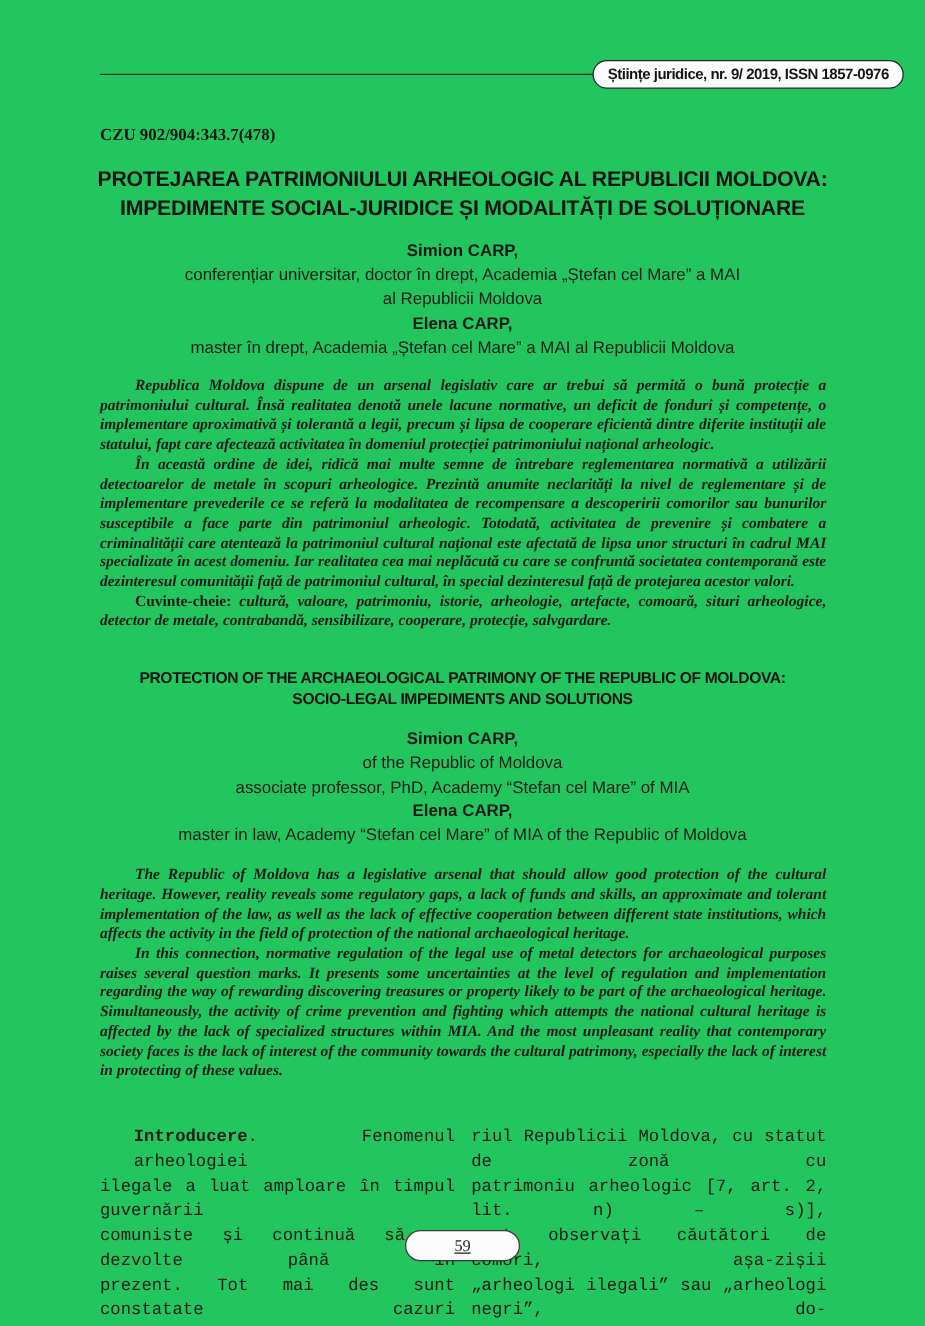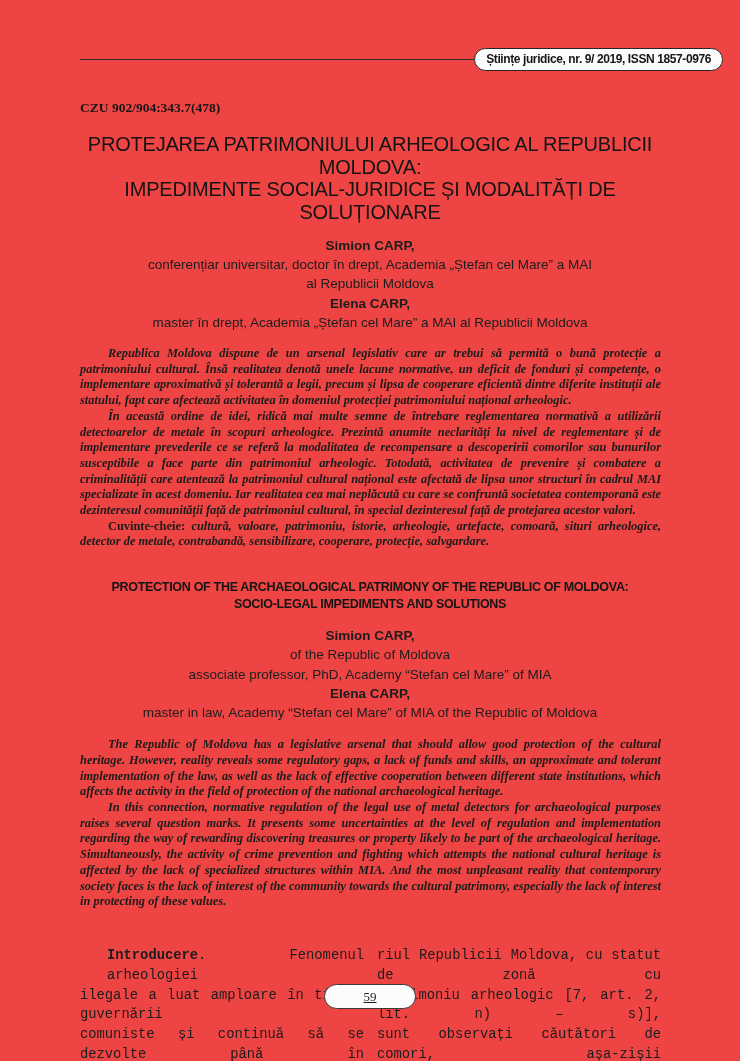--- a/index.html
+++ b/index.html
@@ -6,21 +6,21 @@
     margin: 0;
     padding: 0;
     background: #e8e8e8;
     font-family: "Liberation Serif", serif;
   }
   .page {
     position: relative;
     width: 740px;
     height: 1061px;
     margin: 0 auto;
-    background: #ef4444;
+    background: #22c55e;
     color: #1f1f1f;
     box-sizing: border-box;
     padding-top: 47px;
     overflow: hidden;
   }
   
   .header {
     display: flex;
     align-items: center;
     margin: 0 17px 0 80px;
@@ -49,22 +49,22 @@
   .czu {
     margin: 28px 80px 0;
     font-weight: bold;
     font-size: 13.5px;
     color: #161616;
   }
   .title-ro {
     margin: 17px 55px 0;
     text-align: center;
     font-family: "Liberation Sans", sans-serif;
-    font-weight: normal;
-    font-size: 20px;
+    font-weight: bold;
+    font-size: 17px;
     line-height: 22.5px;
     letter-spacing: -0.2px;
     color: #141414;
   }
   .authors {
     margin-top: 13px;
     text-align: center;
     font-family: "Liberation Sans", sans-serif;
     font-size: 13.5px;
     line-height: 19.2px;

